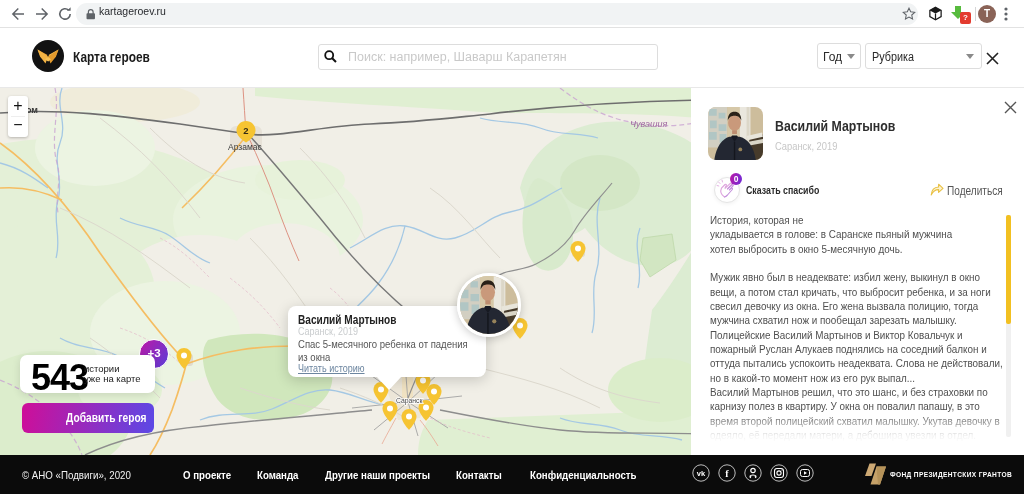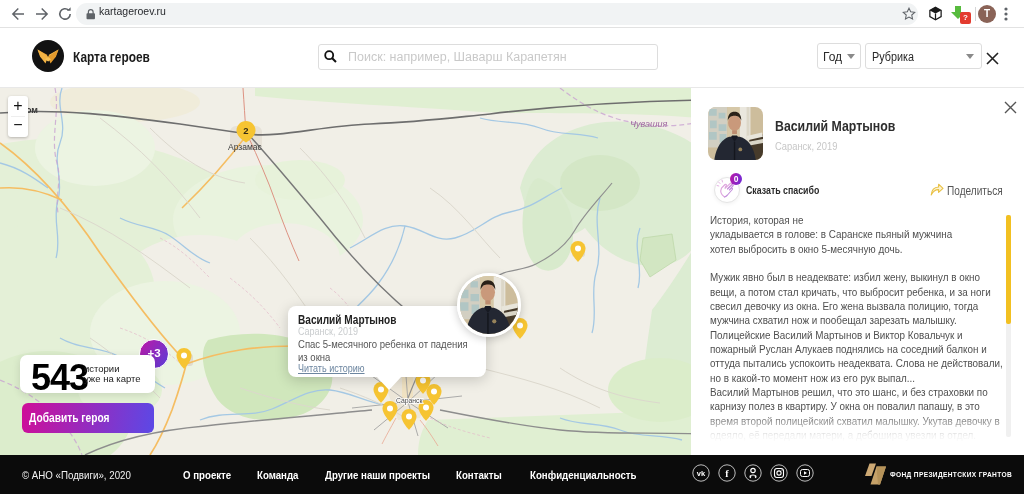--- a/index.html
+++ b/index.html
@@ -213,21 +213,21 @@
  <div style="position:absolute;left:0;top:20px;width:20px;height:20px;text-align:center;line-height:18px;font-size:16px;font-weight:normal;color:#111">−</div>
 </div>
 
 <div class="abs" style="left:139px;top:251px;width:30px;height:30px;border-radius:50%;border:1.5px solid #fff;background:linear-gradient(125deg,#bd18a6,#5a3ed8);color:#fff;font-size:11.5px;font-weight:bold;text-align:center;line-height:26px">+3</div>
 
 <div class="abs" style="left:20px;top:267px;width:135px;height:38px;background:#fff;border-radius:7px;box-shadow:0 2px 8px rgba(0,0,0,.12)">
  <div style="position:absolute;left:11px;top:2px;font-size:36px;font-weight:bold;color:#000000;letter-spacing:-1px">543</div>
  <div style="position:absolute;left:64px;top:9px;font-size:9.5px;font-weight:normal;color:#222;line-height:10.2px">истории<br>уже на карте</div>
 </div>
 
-<div class="abs" style="left:22px;top:315px;width:132px;height:30px;border-radius:6px;background:linear-gradient(100deg,#cf0e98,#5b49e6);color:#fff;font-size:12px;font-weight:bold;text-align:left;line-height:30px"><span style="display:inline-block;transform:scaleX(.85)">Добавить героя</span></div>
+<div class="abs" style="left:22px;top:315px;width:132px;height:30px;border-radius:6px;background:linear-gradient(100deg,#cf0e98,#5b49e6);color:#fff;font-size:12px;font-weight:bold;text-align:right;line-height:30px"><span style="display:inline-block;transform:scaleX(.85)">Добавить героя</span></div>
 
 <div class="abs" style="left:288px;top:218px;width:198px;height:71px;background:#fff;border-radius:8px;box-shadow:0 3px 14px rgba(0,0,0,.18)">
  <div style="position:absolute;left:88px;bottom:-13px;width:0;height:0;border-left:13px solid transparent;border-right:13px solid transparent;border-top:14px solid #fff"></div>
  <div style="position:absolute;left:10px;top:7px;font-size:12px;font-weight:bold;color:#222;transform:scaleX(.84);transform-origin:0 0;white-space:nowrap">Василий Мартынов</div>
  <div style="position:absolute;left:10px;top:20px;font-size:10px;color:#c9ccce;transform:scaleX(.9);transform-origin:0 0;white-space:nowrap">Саранск, 2019</div>
  <div style="position:absolute;left:10px;top:32px;font-size:10.6px;color:#555;line-height:12.8px;white-space:nowrap;transform:scaleX(.9);transform-origin:0 0">Спас 5-месячного ребенка от падения<br>из окна</div>
  <div style="position:absolute;left:10px;top:56px;font-size:10.6px;color:#6d86a0;text-decoration:underline;transform:scaleX(.85);transform-origin:0 0;white-space:nowrap">Читать историю</div>
 </div>
 <div class="abs" style="left:457px;top:185px;width:64px;height:64px;border-radius:50%;border:3px solid #fff;overflow:hidden;box-shadow:0 2px 8px rgba(0,0,0,.2)">
  <svg width="58" height="58" viewBox="2 3 55 55">

